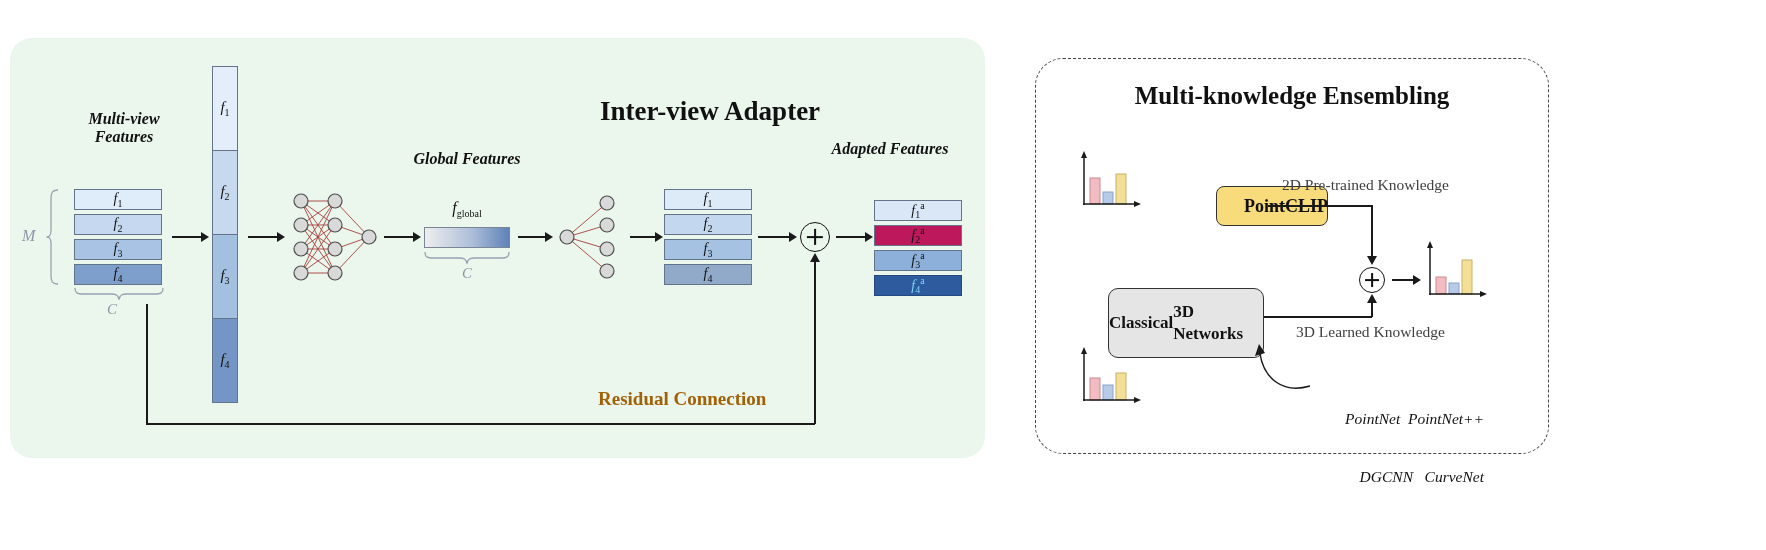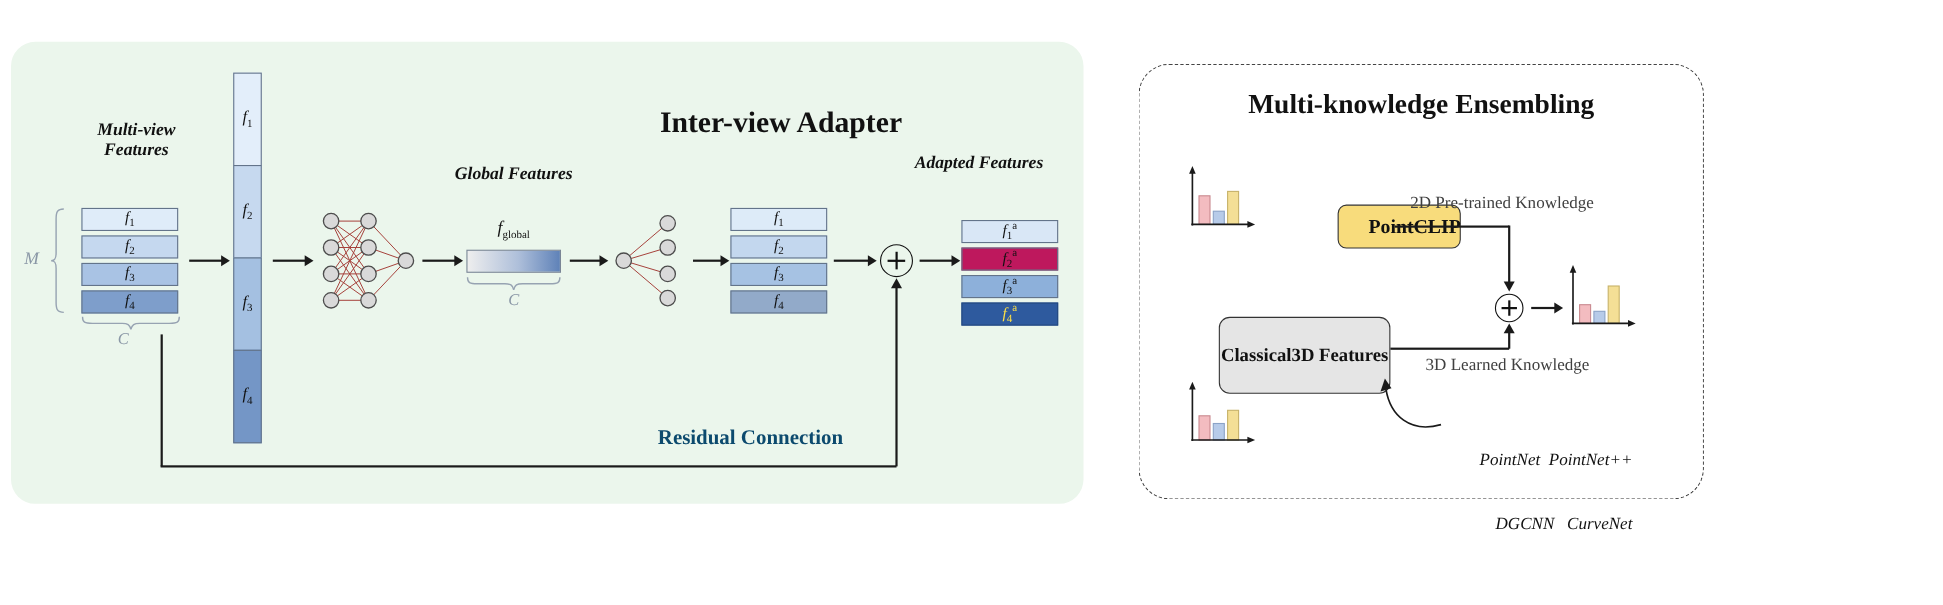--- a/index.html
+++ b/index.html
@@ -21,21 +21,21 @@
   .stack-in  .box:nth-child(2){background:#c5d8ef}
   .stack-in  .box:nth-child(3){background:#a9c3e4}
   .stack-in  .box:nth-child(4){background:#7e9ecb}
   .stack-mid .box:nth-child(1){background:#ddebf8}
   .stack-mid .box:nth-child(2){background:#c3d7ee}
   .stack-mid .box:nth-child(3){background:#a6c2e3}
   .stack-mid .box:nth-child(4){background:#92aac9}
   .stack-out .box:nth-child(1){background:#d9e7f6}
   .stack-out .box:nth-child(2){background:#be185d}
   .stack-out .box:nth-child(3){background:#8db0da}
-  .stack-out .box:nth-child(4){background:#2e5a9e;color:#fde047;border-color:#24497f;font-family:Liberation Serif, serif;}
+  .stack-out .box:nth-child(4){background:#2e5a9e;color:#7dd3fc;border-color:#24497f;font-family:Liberation Serif, serif;}
   
   .sym i{font-style:italic;}
   .sym sub,.sym sup{font-size:10px;}
   
   .col{display:flex;flex-direction:column;width:26px;}
   .col .seg{height:85px;border:1px solid #63748a;box-sizing:border-box;margin-top:-1px;
             display:flex;align-items:center;justify-content:center;font-size:15px;}
   .col .seg:nth-child(1){background:#e3eefa;margin-top:0;}
   .col .seg:nth-child(2){background:#c6d9ef}
   .col .seg:nth-child(3){background:#a4c0e1}
@@ -55,21 +55,21 @@
   .oplus::after{width:1.8px;height:58%;transform:translate(-50%,-50%);}
   
   .pc-box{left:1216px;top:186px;width:112px;height:40px;background:#f8dc7c;border:1.3px solid #333;
           border-radius:8px;display:flex;align-items:center;justify-content:center;
           font-weight:bold;font-size:18px;box-sizing:border-box;padding-left:28px;}
   .cl-box{left:1108px;top:288px;width:156px;height:70px;background:#e5e5e5;border:1.3px solid #333;
           border-radius:10px;display:flex;flex-direction:row;align-items:center;justify-content:center;
           font-weight:bold;font-size:17px;line-height:22px;box-sizing:border-box;}
   .know{font-size:15.5px;color:#404040;}
   .nets{font-style:italic;font-size:15.5px;text-align:right;white-space:pre;width:190px;}
-  .resid{font-weight:bold;font-size:19px;color:#0c4a6e;}
+  .resid{font-weight:bold;font-size:19px;color:#a16207;}
 </style>
 </head>
 <body>
 
 <div class="abs panel-left"></div>
 
 <div class="abs title-l">Inter-view Adapter</div>
 
 <div class="abs lbl" style="left:64px;top:110px;width:120px;">
   <div>Multi-view</div>
@@ -221,21 +221,21 @@
 
 <div class="abs pc-box">PointCLIP</div>
 
 <div class="abs hline" style="left:1268px;top:205px;width:104px;"></div>
 <div class="abs vline" style="left:1371px;top:205px;height:53px;"></div>
 <div class="abs head-down" style="left:1367px;top:256px;"></div>
 <div class="abs know" style="left:1282px;top:176px;">2D Pre-trained Knowledge</div>
 
 <div class="abs cl-box">
   <div>Classical</div>
-  <div>3D Features</div>
+  <div>3D Networks</div>
 </div>
 
 <div class="abs hline" style="left:1264px;top:316px;width:108px;"></div>
 <div class="abs vline" style="left:1371px;top:301px;height:16px;"></div>
 <div class="abs head-up" style="left:1367px;top:294px;"></div>
 <div class="abs know" style="left:1296px;top:323px;">3D Learned Knowledge</div>
 
 <div class="abs oplus" style="left:1359px;top:267px;width:26px;height:26px;"></div>
 
 <div class="abs harrow" style="left:1392px;top:279px;width:22px;"></div>

